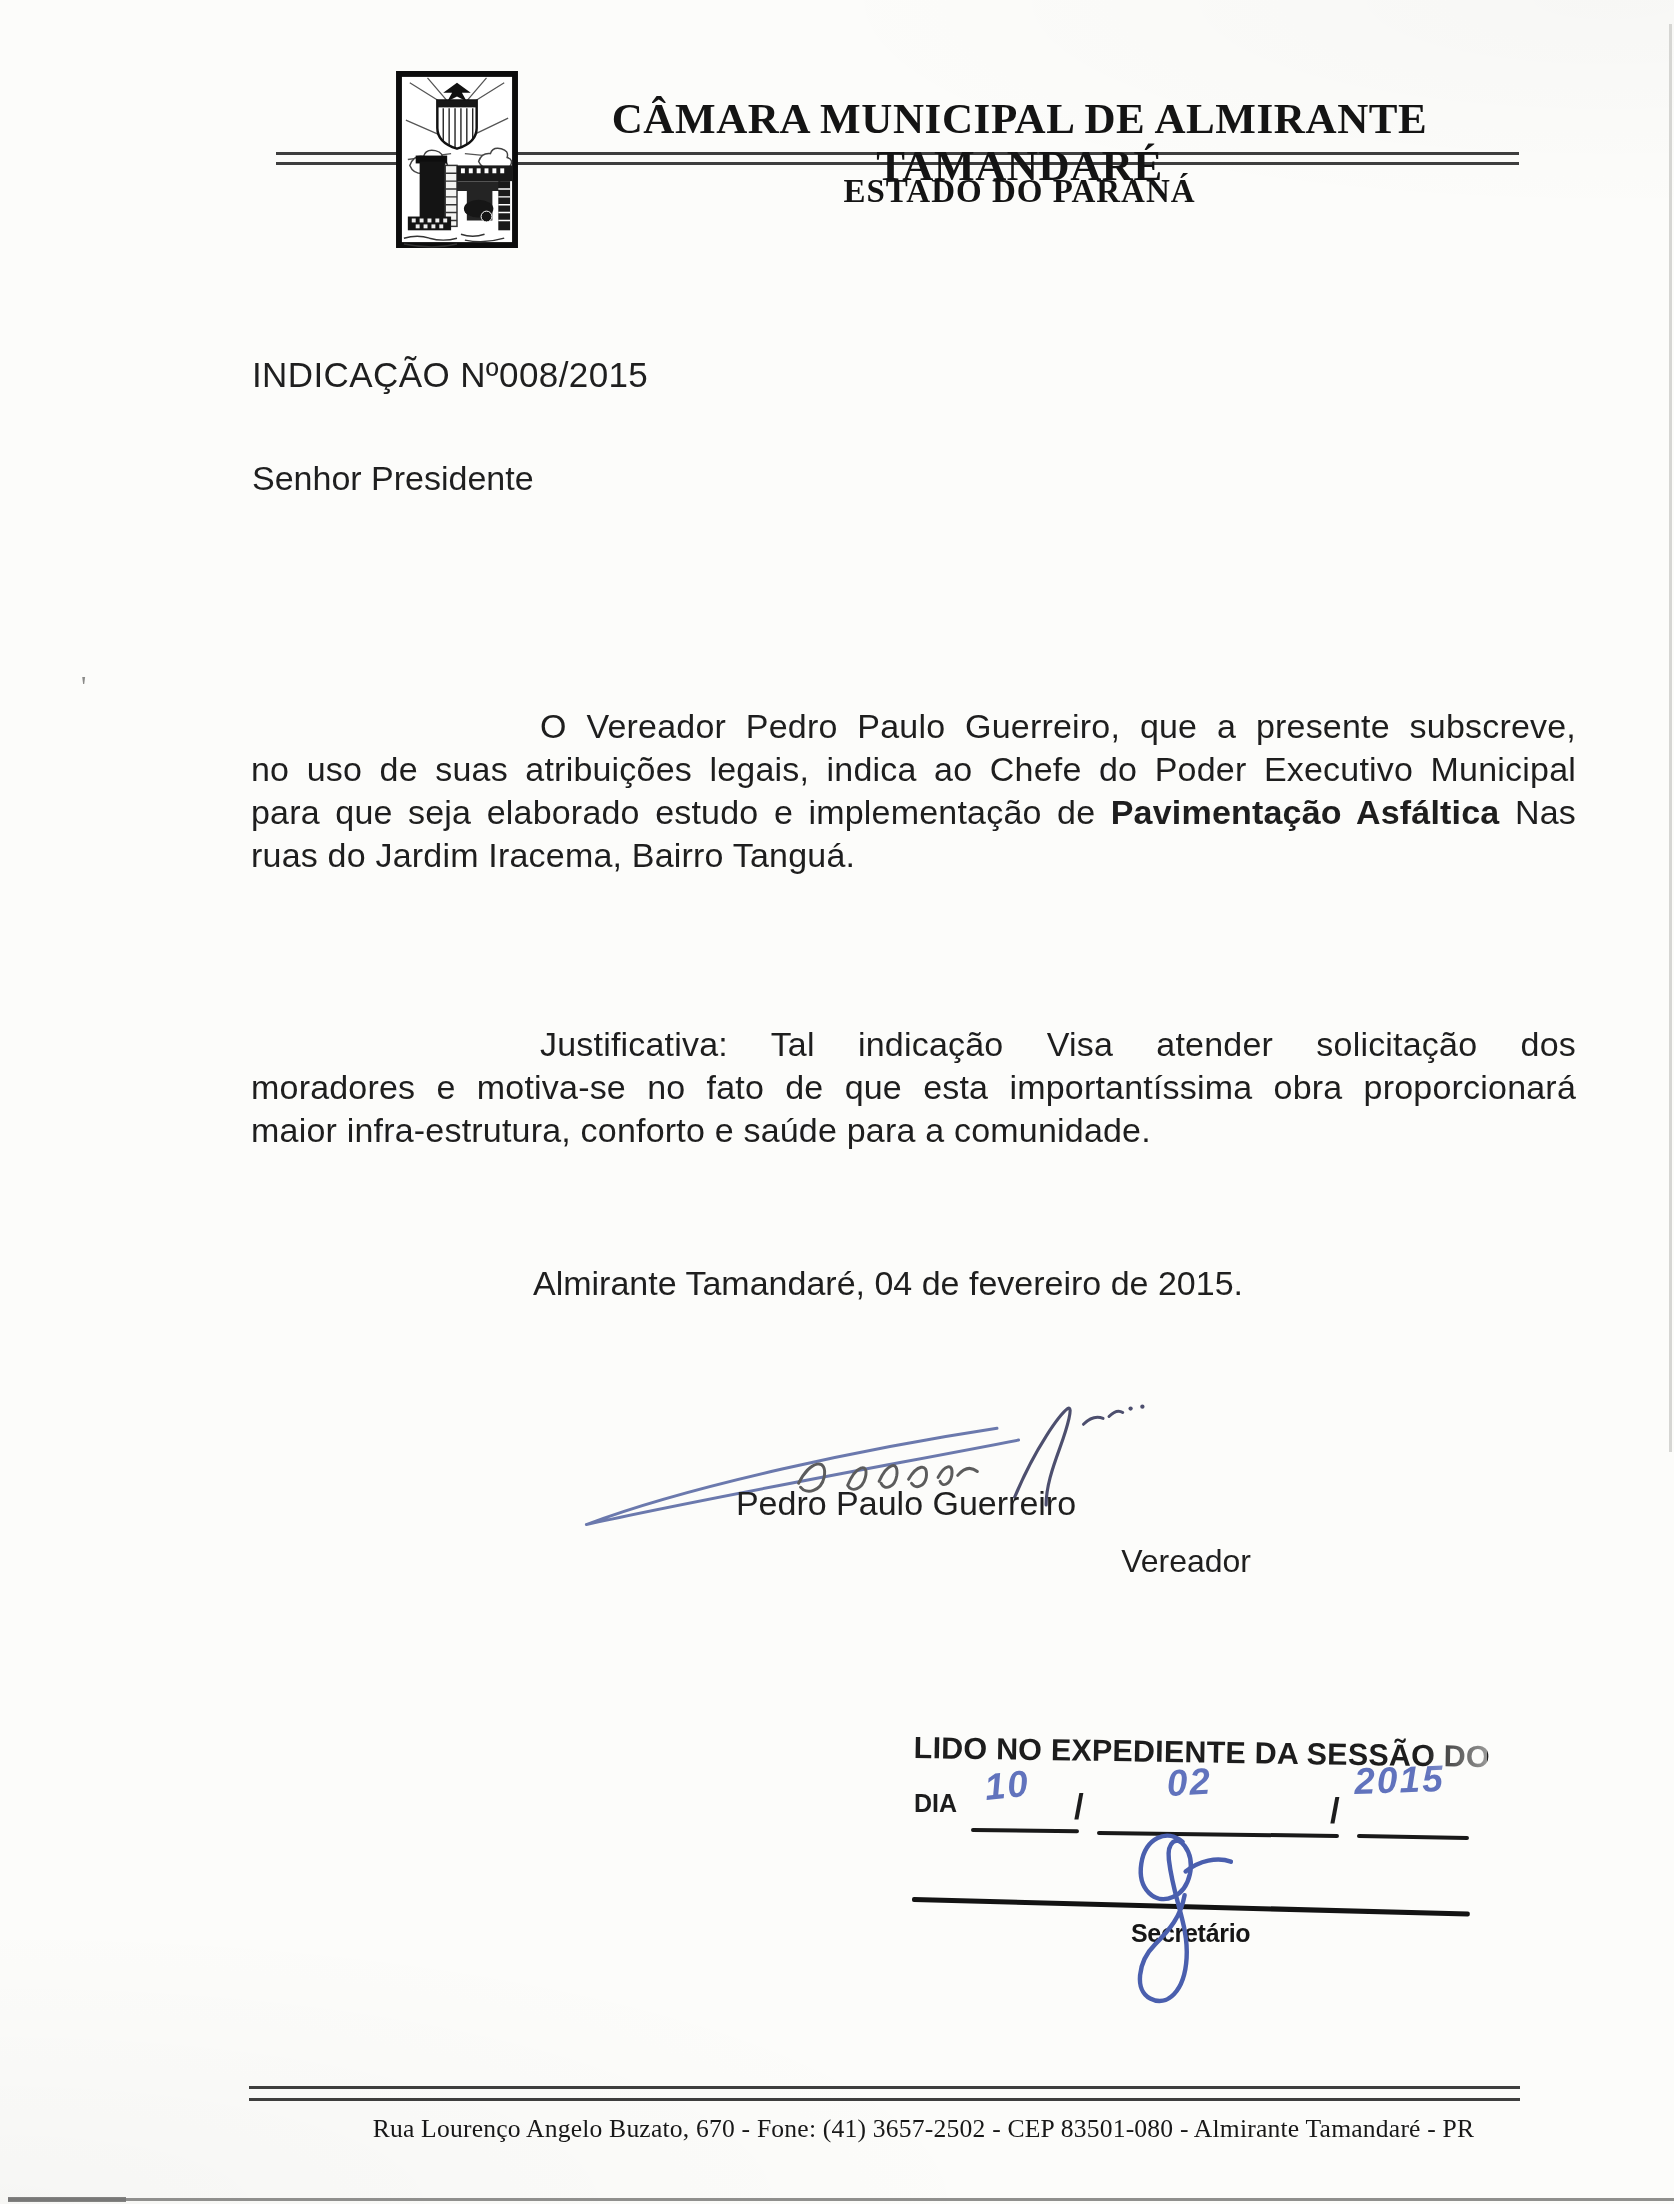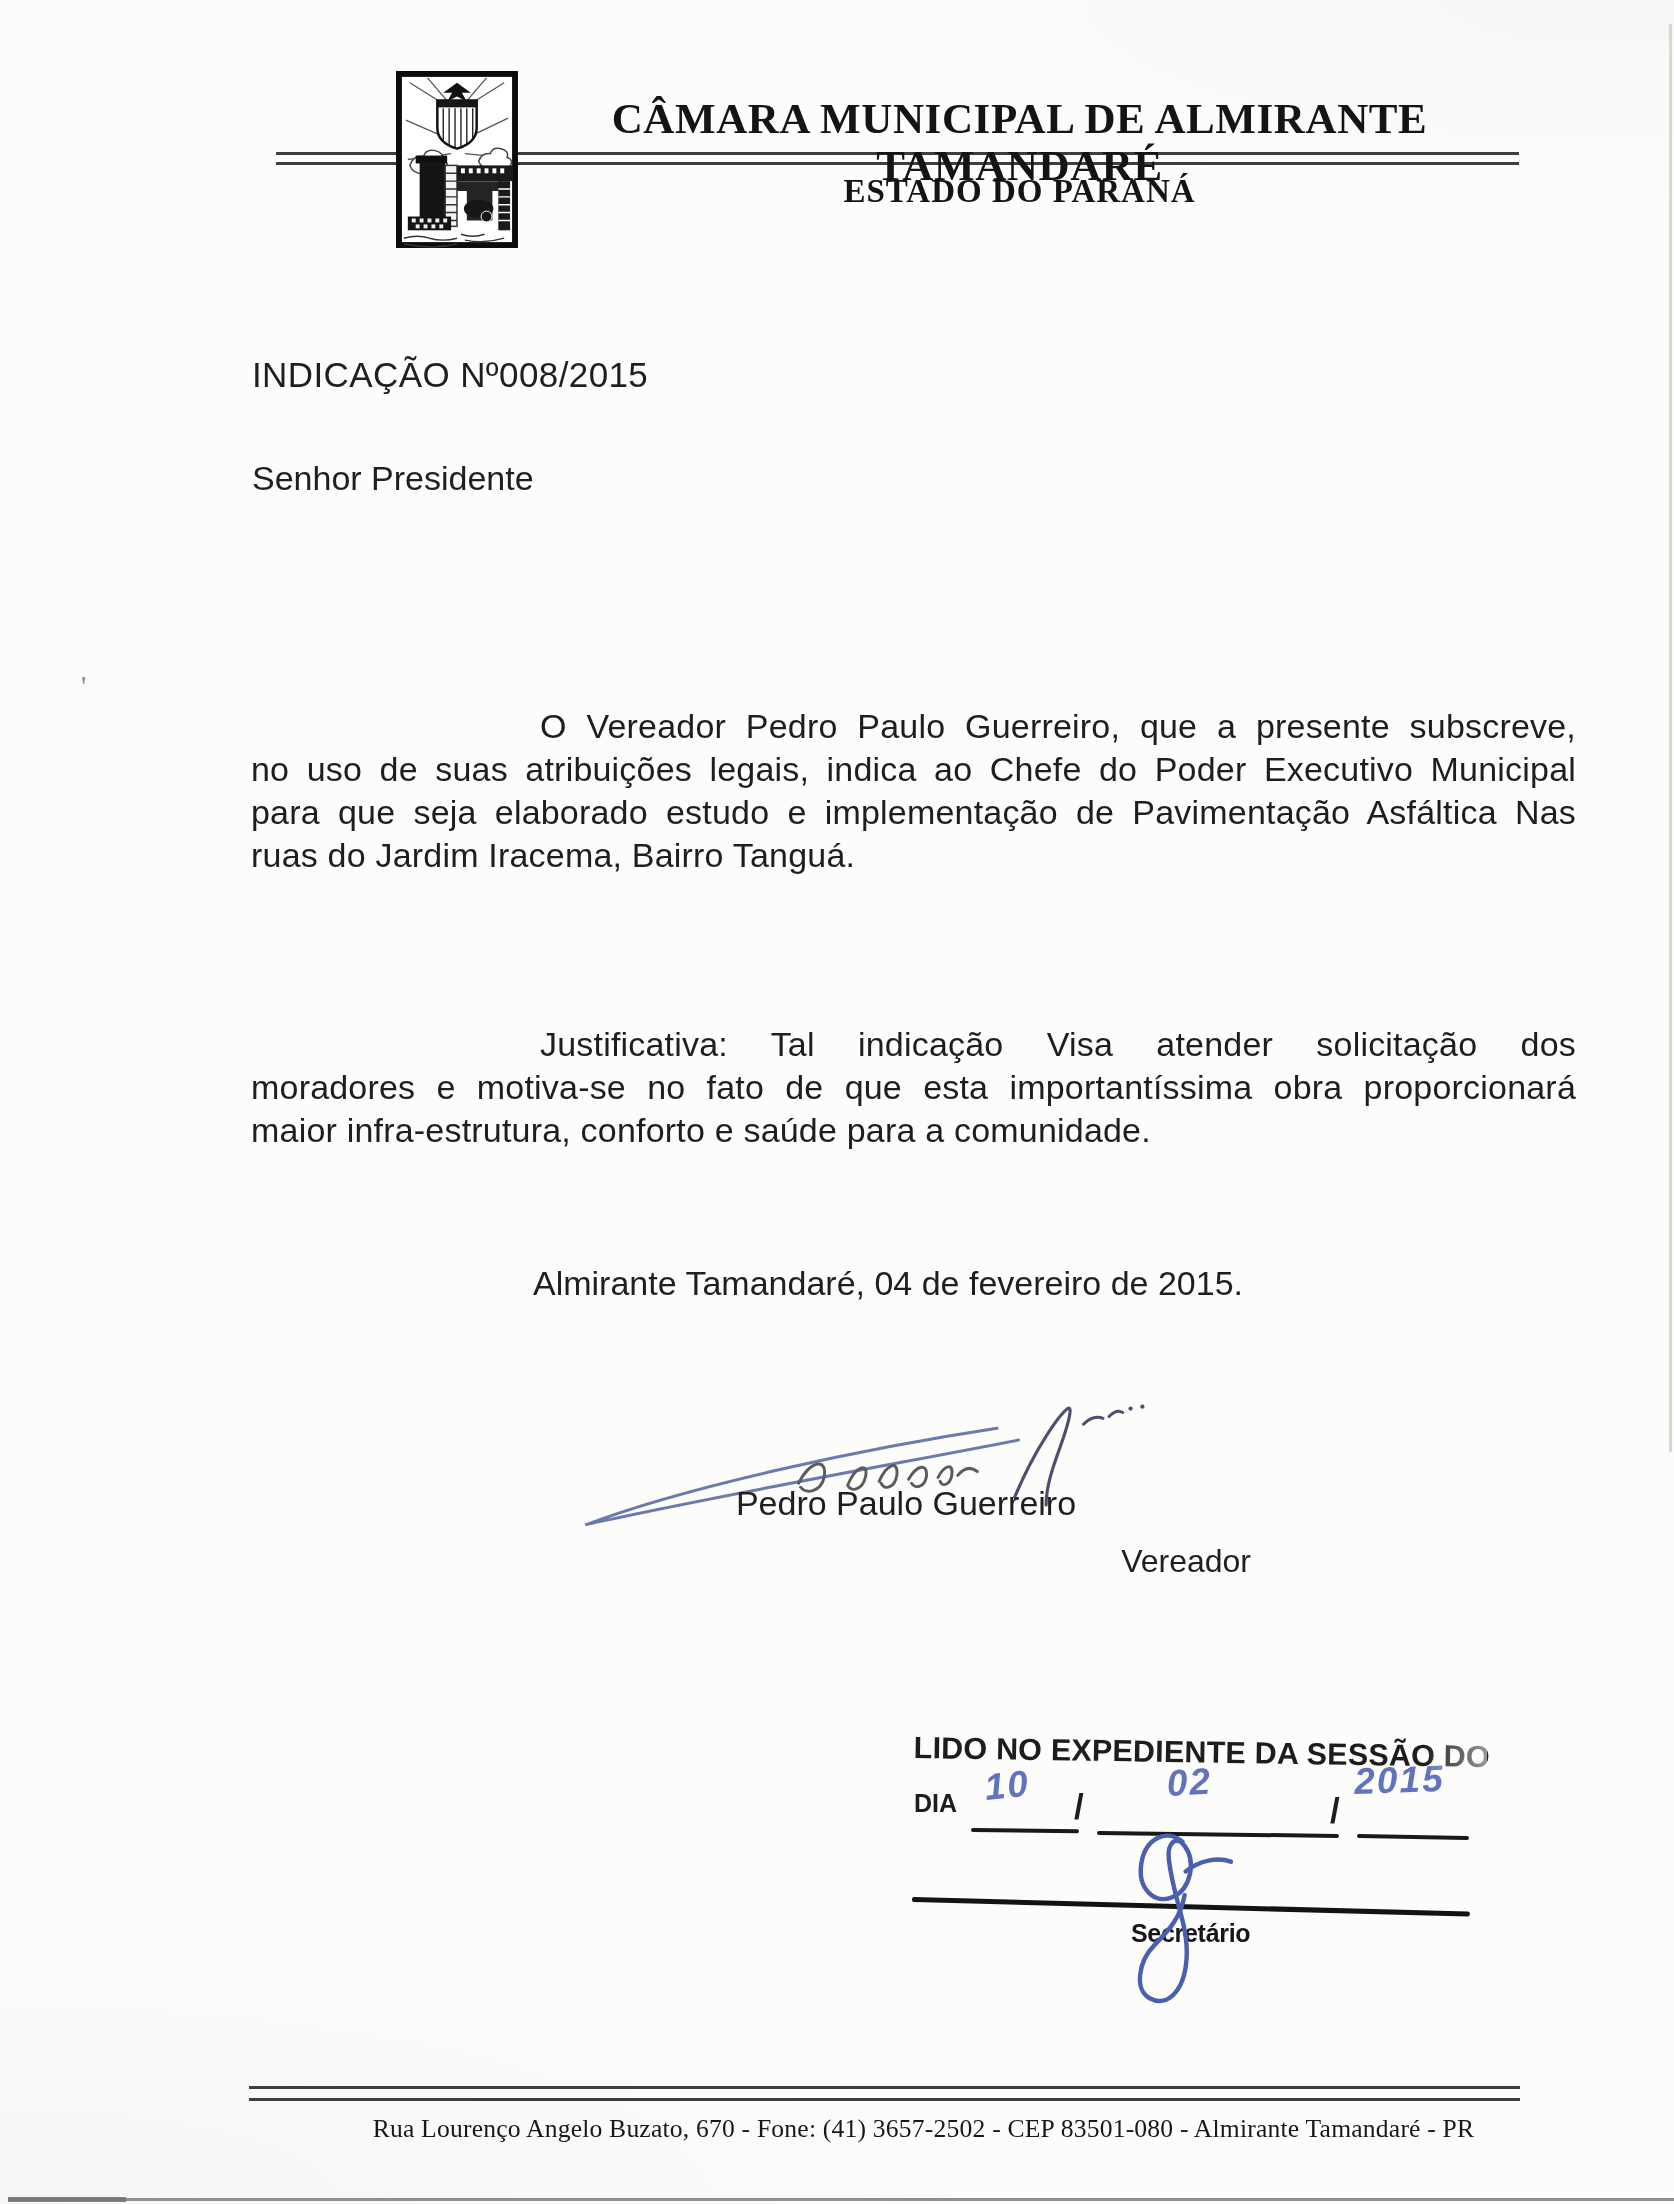--- a/index.html
+++ b/index.html
@@ -26,21 +26,21 @@
   .salutation{left:252px;top:459px;font-size:34px;}
   .para{width:1325px;font-size:34px;letter-spacing:0.2px;color:#1e1e1e;}
   .para .ln{height:43px;line-height:43px;white-space:nowrap;}
   .para .just{text-align:justify;text-align-last:justify;white-space:normal;}
   .para .indent{padding-left:289px;}
   .p1{left:251px;top:705px;}
   .p2{left:251px;top:1023px;}
   .dateline{left:533px;top:1264px;font-size:34px;}
   .signer-name{left:561px;top:1484px;width:690px;text-align:center;font-size:34px;}
   .signer-role{left:561px;top:1543px;width:690px;text-align:right;font-size:32px;}
-  b{font-weight:normal;}
+  b{font-weight:bold;}
   
   .stamp-line1{left:914px;top:1730px;font-size:30.5px;font-weight:bold;letter-spacing:0.2px;
     color:#1d1d1d;transform:rotate(0.9deg);transform-origin:left top;white-space:nowrap;}
   .stamp-fade{left:1424px;top:1728px;width:63px;height:47px;
     background:linear-gradient(to right, rgba(252,252,250,0), rgba(252,252,250,0.55));z-index:6;}
   .dia{left:914px;top:1789px;font-size:25px;font-weight:bold;color:#1d1d1d;}
   .wline{background:#191919;border-radius:2px;transform-origin:left center;}
   .slash{font-size:35px;font-weight:bold;color:#1d1d1d;}
   .hand{font-size:37px;font-style:italic;color:#5468b8;font-weight:bold;opacity:.92;
     transform-origin:left bottom;letter-spacing:2px;}

